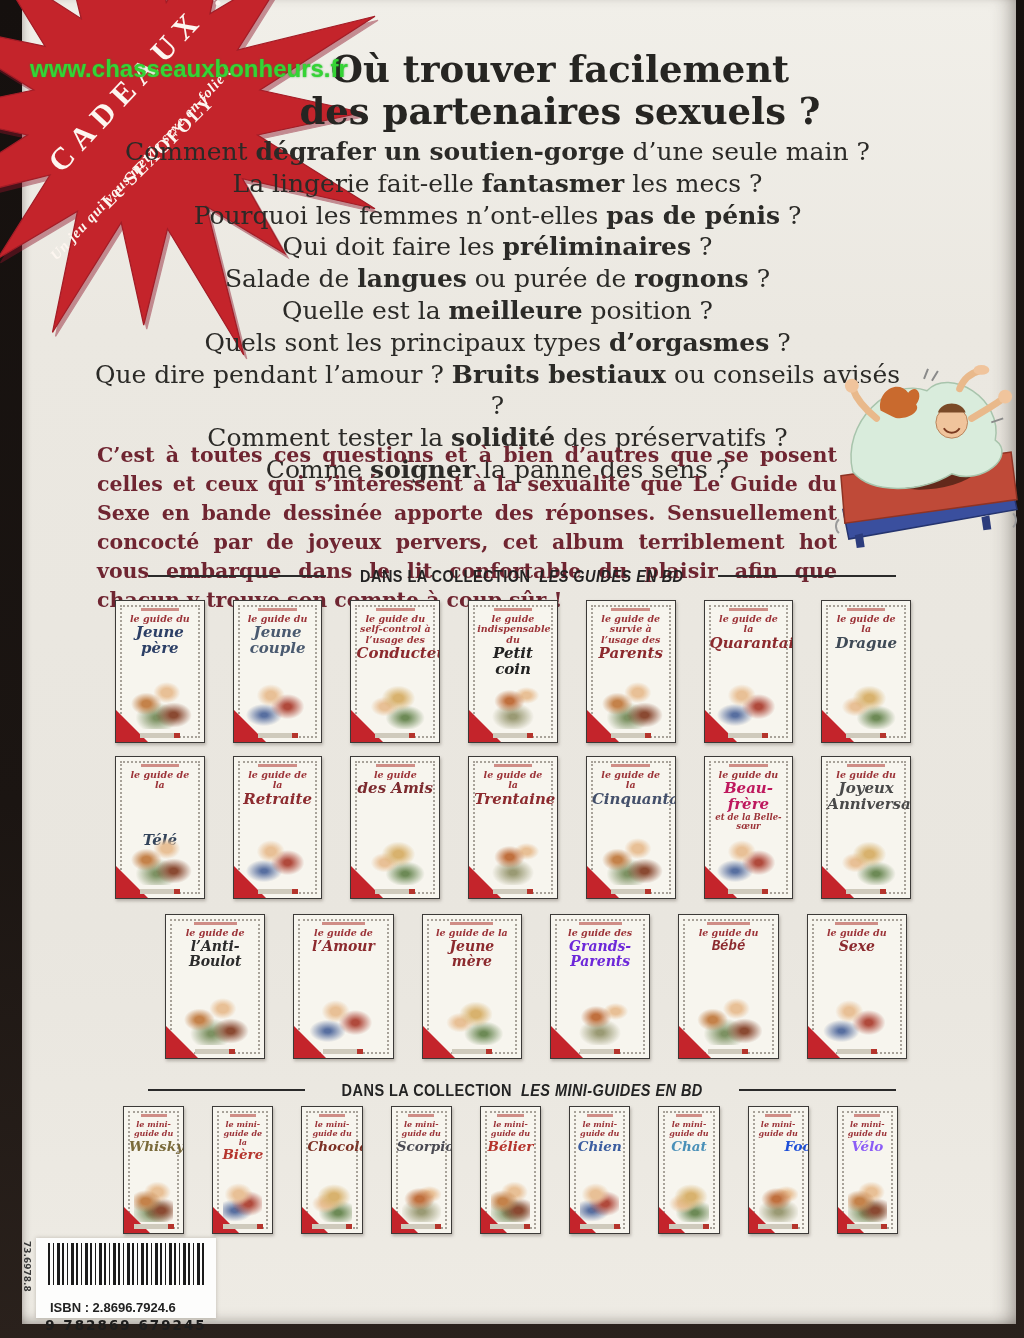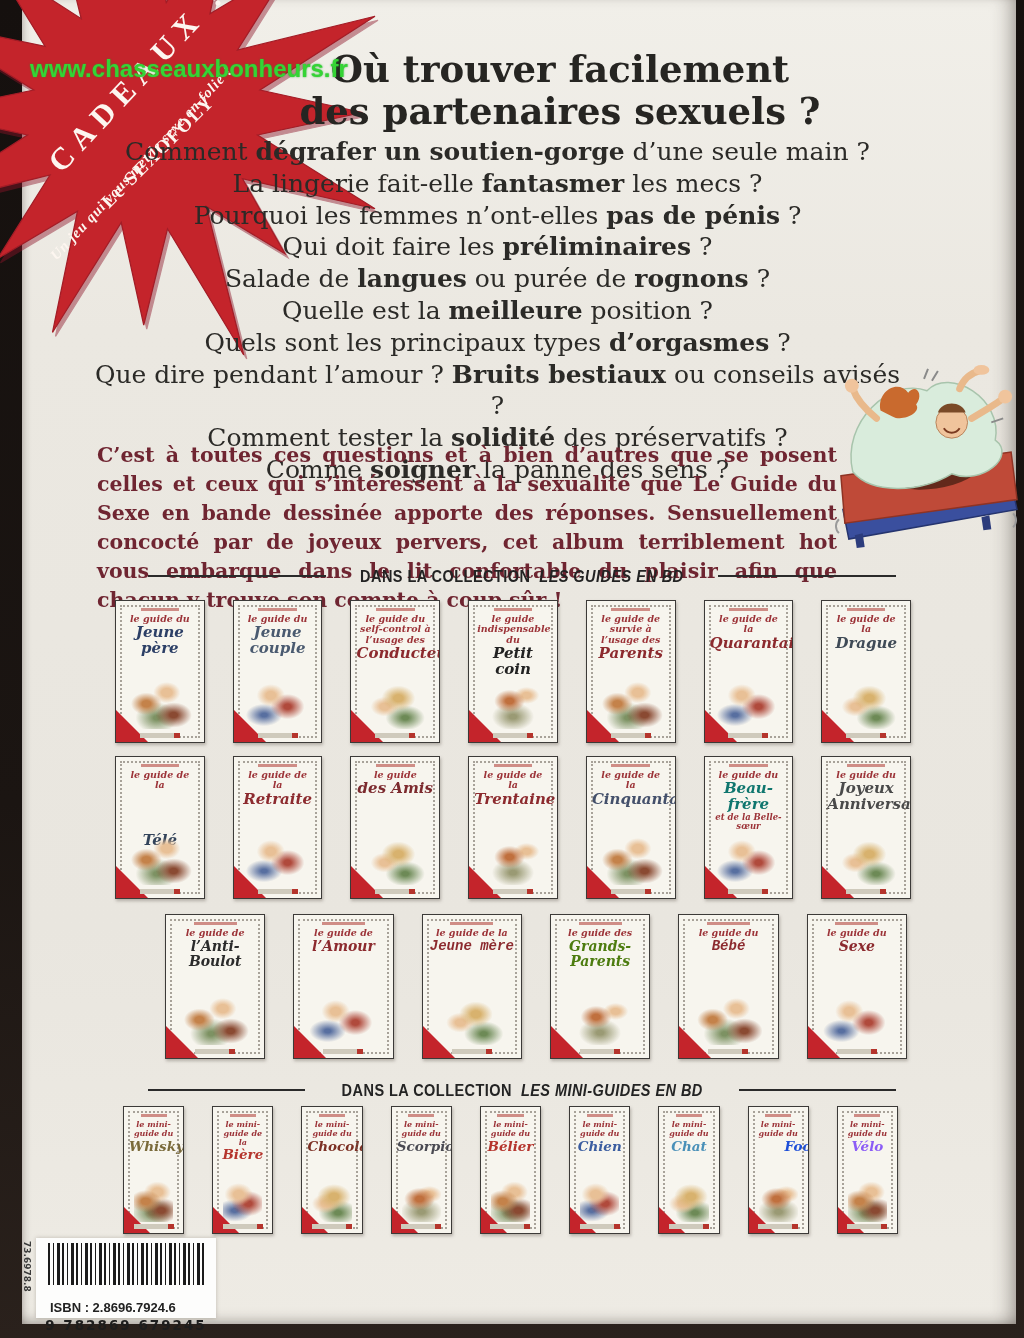--- a/index.html
+++ b/index.html
@@ -299,21 +299,21 @@
     <div class="cscript">le guide de la</div>
     <div class="ctitle" style="color: rgb(68, 80, 107);">Cinquantaine</div>
 
     <div class="art"></div>
     <div class="corner"></div>
     <div class="pub"></div>
   </div>
     <div class="cover art-v1">
     <div class="authors"></div>
     <div class="cscript">le guide du</div>
-    <div class="ctitle" style="color: #0f766e;">Beau-frère</div>
+    <div class="ctitle" style="color: #be185d;">Beau-frère</div>
     <div class="csub">et de la Belle-sœur</div>
     <div class="art"></div>
     <div class="corner"></div>
     <div class="pub"></div>
   </div>
     <div class="cover art-v2">
     <div class="authors"></div>
     <div class="cscript">le guide du</div>
     <div class="ctitle" style="color: rgb(74, 74, 74);">Joyeux Anniversaire</div>
 
@@ -337,30 +337,30 @@
     <div class="cscript">le guide de</div>
     <div class="ctitle" style="color: rgb(140, 42, 46);">l’Amour</div>
 
     <div class="art"></div>
     <div class="corner"></div>
     <div class="pub"></div>
   </div>
     <div class="cover art-v2">
     <div class="authors"></div>
     <div class="cscript">le guide de la</div>
-    <div class="ctitle" style="color: rgb(140, 42, 46); font-family: Liberation Mono, monospace;">Jeune mère</div>
+    <div class="ctitle" style="color: rgb(140, 42, 46);">Jeune mère</div>
 
     <div class="art"></div>
     <div class="corner"></div>
     <div class="pub"></div>
   </div>
     <div class="cover art-v3">
     <div class="authors"></div>
     <div class="cscript">le guide des</div>
-    <div class="ctitle" style="color: #4d7c0f;">Grands-Parents</div>
+    <div class="ctitle" style="color: #6d28d9;">Grands-Parents</div>
 
     <div class="art"></div>
     <div class="corner"></div>
     <div class="pub"></div>
   </div>
     <div class="cover art-v0">
     <div class="authors"></div>
     <div class="cscript">le guide du</div>
     <div class="ctitle" style="color: rgb(140, 42, 46); font-family: Liberation Mono, monospace;">Bébé</div>
 

